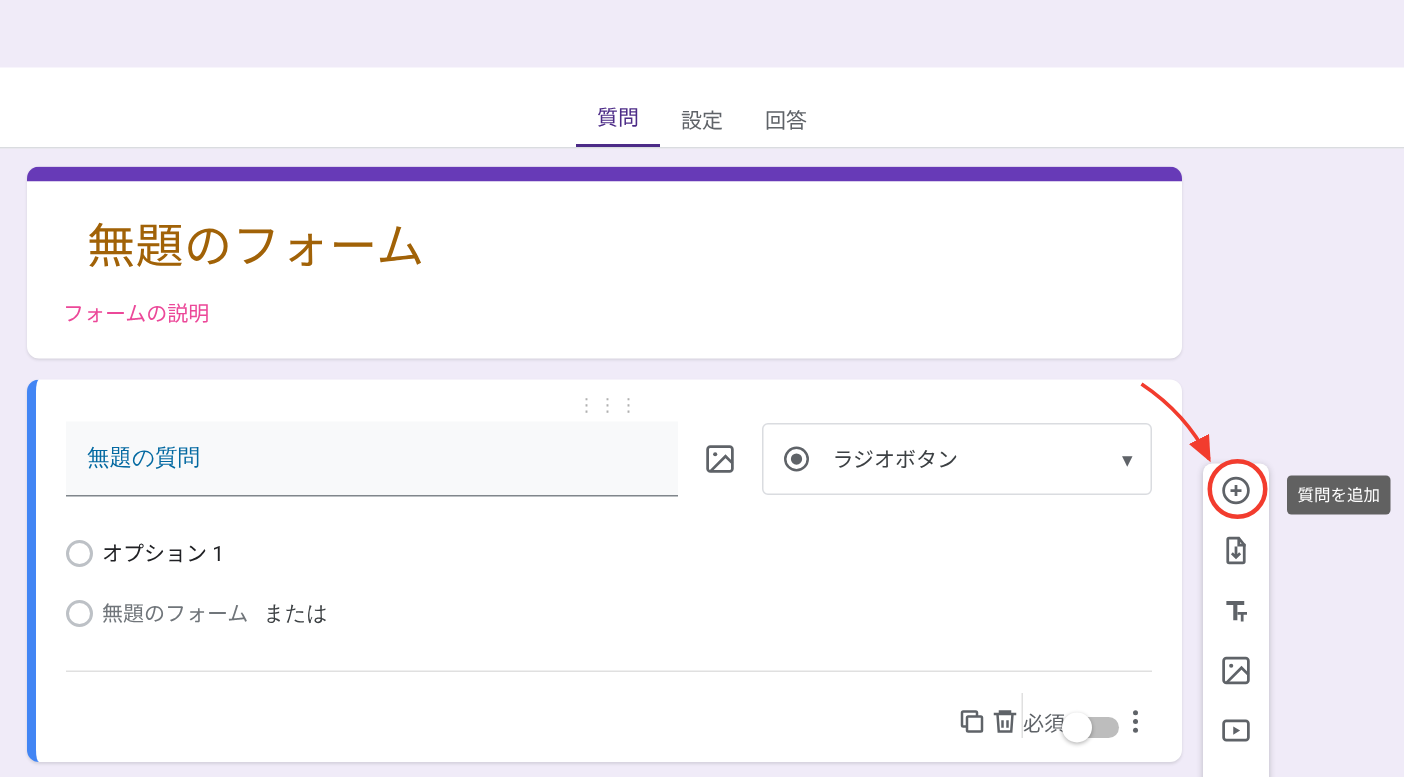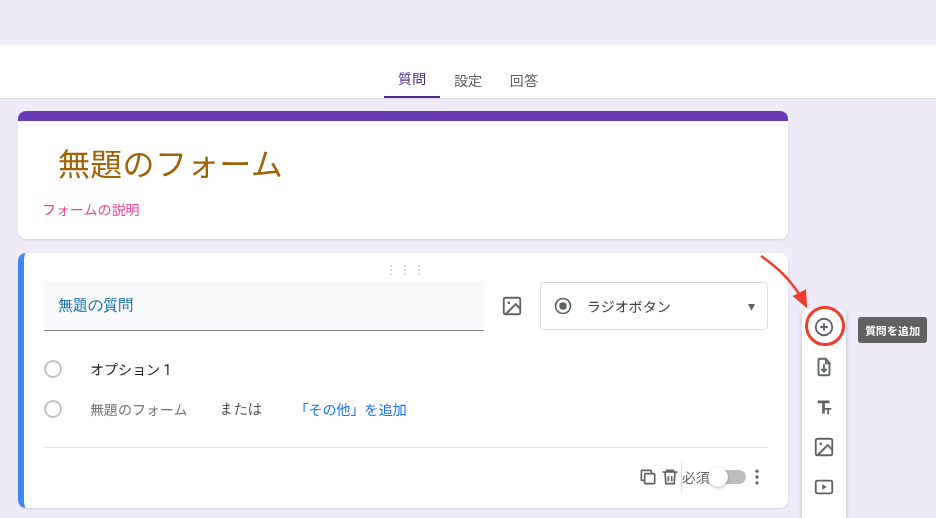--- a/index.html
+++ b/index.html
@@ -16,43 +16,43 @@
 .header-card { padding: 18px 24px 20px 24px; border-top: 10px solid #673ab7; border-radius: 8px; width: 770px; }
 .form-title { font-size: 32px; font-weight: 400; color: #a16207; margin-bottom: 14px; letter-spacing: .3px; margin-left: 16px; }
 .form-desc { font-size: 14px; color: #ec4899; }
 
 .question-card { width: 770px; margin-top: 14px; border-left: 6px solid #4285f4; padding: 10px 20px 4px 20px; position: relative; }
 .drag-indicator { display: flex; justify-content: center; margin-bottom: 4px; color: #b0b0b0; font-size: 12px; letter-spacing: 2px; }
 
 .q-row { display: flex; align-items: center; gap: 16px; margin-bottom: 18px; }
 .q-title-input { flex: 1; background: #f8f9fa; border: none; border-bottom: 1px solid #80868b; padding: 16px 14px; font-size: 15px; color: #0369a1; outline: none; }
 .img-btn { width: 24px; height: 24px; display: flex; align-items: center; justify-content: center; cursor: pointer; color: #5f6368; }
-.type-select { width: 228px; height: 48px; border: 1px solid #dadce0; border-radius: 4px; display: flex; align-items: center; padding: 0 12px; cursor: pointer; gap: 14px; color: #3c4043; font-size: 14px; }
+.type-select { width: 260px; height: 48px; border: 1px solid #dadce0; border-radius: 4px; display: flex; align-items: center; padding: 0 12px; cursor: pointer; gap: 14px; color: #3c4043; font-size: 14px; }
 .type-select .arrow { margin-left: auto; color: #5f6368; }
 
-.option-row { display: flex; align-items: center; gap: 28px; padding: 10px 0; font-size: 14px; color: #202124; }
+.option-row { display: flex; align-items: center; gap: 6px; padding: 10px 0; font-size: 14px; color: #202124; }
 .radio-circle { width: 18px; height: 18px; border: 2px solid #bdc1c6; border-radius: 50%; flex-shrink: 0; }
 .opt-label { flex: 1; }
 .add-opt-text { color: #70757a; }
 .or-text { color: #3c4043; margin: 0 4px; font-family: Liberation Mono, monospace; }
 .add-other { color: #1a73e8; cursor: pointer; }
 
 .divider { height: 1px; background: #e0e0e0; margin: 18px 0 6px 0; }
 
-.footer-row { display: flex; align-items: center; justify-content: flex-end; padding: 8px 0 12px 0; }
+.footer-row { display: flex; align-items: flex-end; justify-content: flex-end; padding: 8px 0 12px 0; }
 .ficon { width: 22px; height: 22px; color: #5f6368; cursor: pointer; display: flex; align-items: center; justify-content: center; }
 .vsep { width: 1px; height: 30px; background: #e0e0e0; }
 .req-label { font-size: 14px; color: #5f6368; }
 .toggle { width: 36px; height: 14px; background: #bdbdbd; border-radius: 8px; position: relative; cursor: pointer; }
 .toggle::after { content: ""; position: absolute; left: -2px; top: -3px; width: 20px; height: 20px; background: #fff; border-radius: 50%; box-shadow: 0 1px 3px rgba(0,0,0,.3); }
 
 .side-toolbar { position: absolute; left: 802px; top: 210px; width: 44px; background: #fff; border-radius: 6px; box-shadow: 0 1px 4px rgba(60,64,67,.3); display: flex; flex-direction: column; align-items: center; padding: 6px 0; gap: 16px; }
 .ticon { width: 24px; height: 24px; color: #5f6368; cursor: pointer; display: flex; align-items: center; justify-content: center; }
 
-.tooltip-box { position: absolute; left: 858px; top: 218px; background: #616161; color: #fff; font-size: 11px; padding: 5px 7px; border-radius: 3px; white-space: nowrap; font-weight: bold; }
+.tooltip-box { position: absolute; left: 858px; top: 218px; background: #616161; color: #fff; font-size: 11px; padding: 5px 7px; border-radius: 3px; white-space: nowrap; }
 
 .annot-circle { position: absolute; left: 805px; top: 207px; width: 40px; height: 40px; border: 3px solid #f23c2e; border-radius: 50%; pointer-events: none; }
 .annot-arrow { position: absolute; left: 756px; top: 152px; pointer-events: none; }
 
 svg { display: block; }
 </style>
 </head>
 <body>
 
 <div class="topbar">
@@ -92,21 +92,20 @@
 
     <div class="option-row">
       <div class="radio-circle"></div>
       <div class="opt-label">オプション 1</div>
     </div>
 
     <div class="option-row">
       <div class="radio-circle"></div>
       <span class="add-opt-text">無題のフォーム</span>
       <span class="or-text">または</span>
-      <span class="add-other">「その他」を追加</span>
     </div>
 
     <div class="divider"></div>
 
     <div class="footer-row">
       <div class="ficon">
         <svg width="20" height="20" viewBox="0 0 24 24" fill="none" stroke="currentColor" stroke-width="2">
             <rect x="8" y="8" width="12" height="12" rx="1"></rect>
             <path d="M16 8V5a1 1 0 0 0-1-1H5a1 1 0 0 0-1 1v10a1 1 0 0 0 1 1h3"></path>
           </svg>

